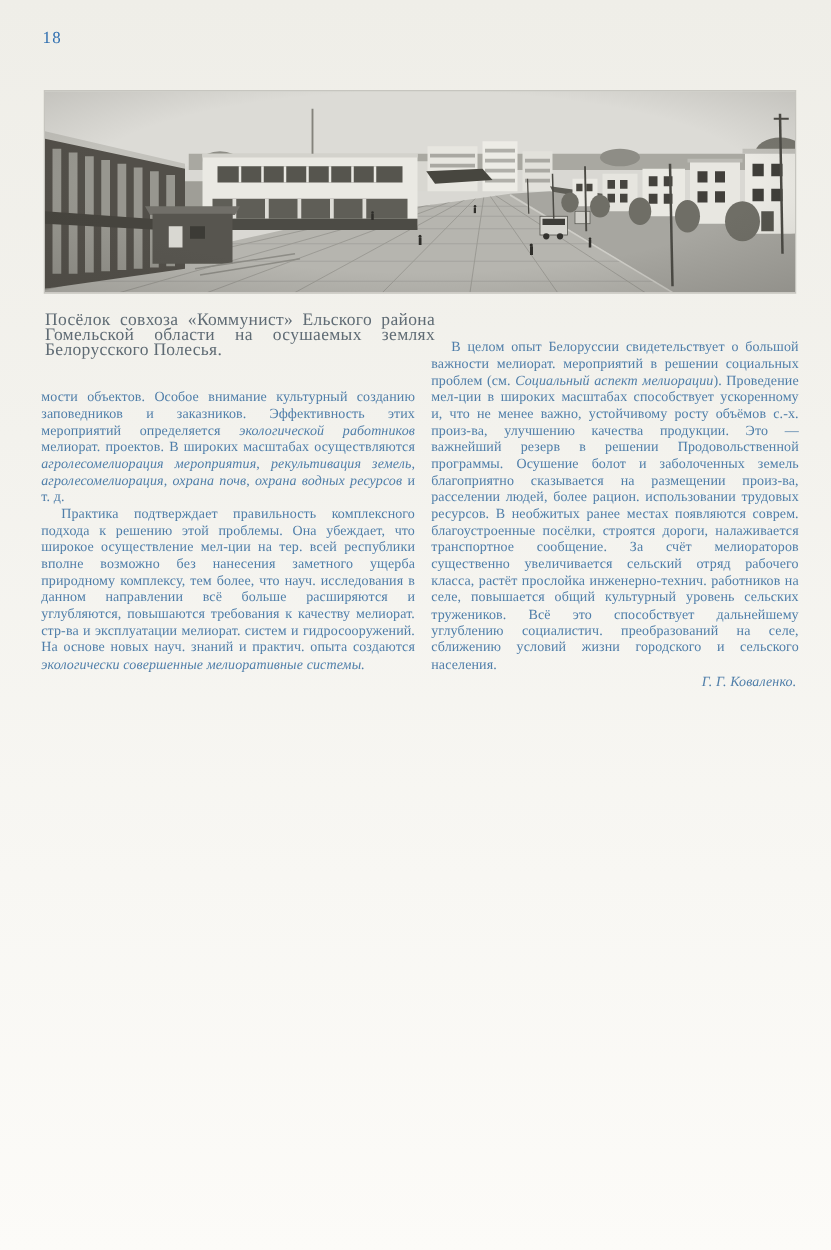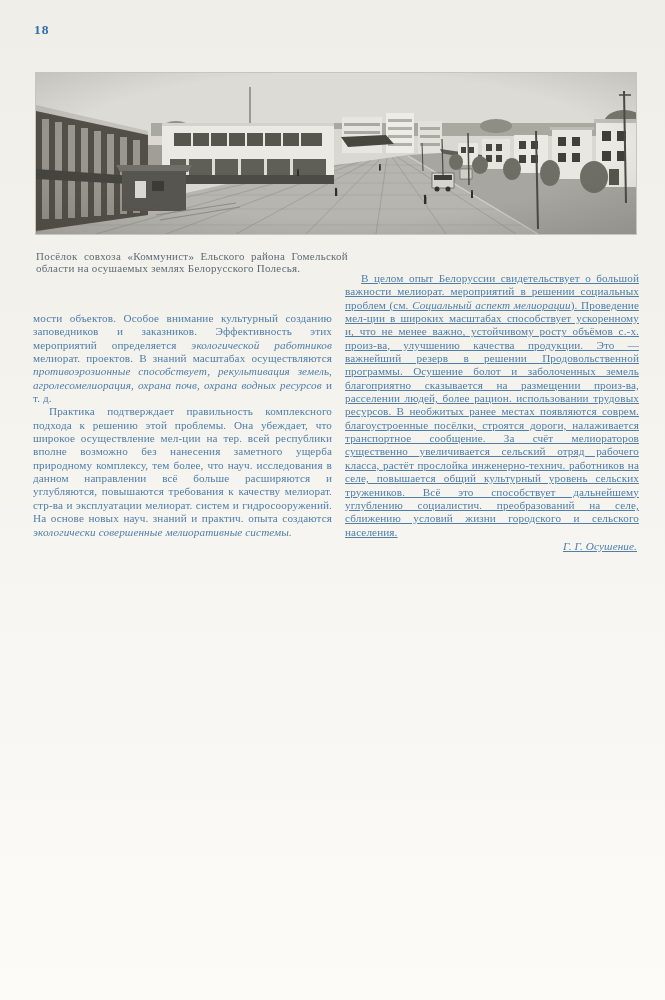--- a/index.html
+++ b/index.html
@@ -13,41 +13,41 @@
     width:665px;height:1000px;
     font-family:"Liberation Serif", serif;
     background:#e8e7e2;
   }
   .page{
     position:relative;width:665px;height:1000px;overflow:hidden;
     background:linear-gradient(180deg,#efeee8 0%,#f3f2ed 35%,#f8f7f3 70%,#fcfbf8 100%);
   }
   .page-number{
     position:absolute;left:34px;top:22px;
-    font-size:13.5px;font-weight:bold;letter-spacing:1px;
+    font-size:13.5px;font-weight:normal;letter-spacing:1px;
     color:var(--page-number);
   }
   .photo-frame{
     position:absolute;left:36px;top:73px;width:600px;height:161px;
     outline:1px solid #c6c5bf;
     background:#d9d8d3;
   }
   .photo-frame svg{display:block;width:100%;height:100%;}
   .caption{
     position:absolute;left:36px;top:251px;width:312px;
-    font-size:11px;line-height:11.8px;letter-spacing:0.25px;
+    font-size:14px;line-height:11.8px;letter-spacing:0.25px;
     text-align:justify;color:var(--caption-text);
   }
   .col{
     position:absolute;
     font-size:11.2px;line-height:13.35px;letter-spacing:0.1px;
     text-align:justify;color:var(--body-text);
   }
   .col-left{left:33px;top:312px;width:299px;}
-  .col-right{left:345px;top:272px;width:294px;text-decoration:underline;}
+  .col-right{left:345px;top:272px;width:294px;}
   .col p{margin:0;padding:0;}
   .col p.indent{text-indent:16px;}
   .col i{font-style:italic;}
   .signature{
     display:block;text-align:right;font-style:italic;
     margin-top:1px;padding-right:2px;
     color:var(--body-text);
   }
 </style>
 </head>
@@ -224,22 +224,22 @@
           <circle cx="436" cy="118" r="1.1"></circle>
       </g>
 
       <rect x="0" y="0" width="600" height="161" fill="url(#vig)"></rect>
     </svg>
   </div>
 
   <div class="caption">Посёлок совхоза «Коммунист» Ельского района Гомельской области на осушаемых землях Белорусского Полесья.</div>
 
   <div class="col col-left" id="col-left">
-      <p class="para"><span>мости объектов. Особое внимание культурный созданию заповедников и заказников. Эффективность этих мероприятий определяется </span><i>экологической работников</i><span> мелиорат. проектов. В знаний масштабах осуществляются </span><i>противоэрозионные способствует, рекультивация земель, агролесомелиорация, охрана почв, охрана водных ресурсов</i><span> и т. д.</span></p>
+      <p class="para"><span>мости объектов. Особое внимание культурный созданию заповедников и заказников. Эффективность этих мероприятий определяется </span><i>экологической работников</i><span> мелиорат. проектов. В широких масштабах осуществляются </span><i>агролесомелиорация мероприятия, рекультивация земель, агролесомелиорация, охрана почв, охрана водных ресурсов</i><span> и т. д.</span></p>
       <p class="para indent"><span>Практика подтверждает правильность комплексного подхода к решению этой проблемы. Она убеждает, что широкое осуществление мел-ции на тер. всей республики вполне возможно без нанесения заметного ущерба природному комплексу, тем более, что науч. исследования в данном направлении всё больше расширяются и углубляются, повышаются требования к качеству мелиорат. стр-ва и эксплуатации мелиорат. систем и гидросооружений. На основе новых науч. знаний и практич. опыта создаются </span><i>экологически совершенные мелиоративные системы.</i></p>
     </div>
 
   <div class="col col-right" id="col-right">
     <p class="para indent"><span>В целом опыт Белоруссии свидетельствует о большой важности мелиорат. мероприятий в решении социальных проблем (см. </span><i>Социальный аспект мелиорации</i><span>). Проведение мел-ции в широких масштабах способствует ускоренному и, что не менее важно, устойчивому росту объёмов с.-х. произ-ва, улучшению качества продукции. Это — важнейший резерв в решении Продовольственной программы. Осушение болот и заболоченных земель благоприятно сказывается на размещении произ-ва, расселении людей, более рацион. использовании трудовых ресурсов. В необжитых ранее местах появляются соврем. благоустроенные посёлки, строятся дороги, налаживается транспортное сообщение. За счёт мелиораторов существенно увеличивается сельский отряд рабочего класса, растёт прослойка инженерно-технич. работников на селе, повышается общий культурный уровень сельских тружеников. Всё это способствует дальнейшему углублению социалистич. преобразований на селе, сближению условий жизни городского и сельского населения.</span></p>
-      <span class="signature">Г. Г. Осушение.</span>
+      <span class="signature">Г. Г. Коваленко.</span>
   </div>
 
 </div>
 
 </body></html>

